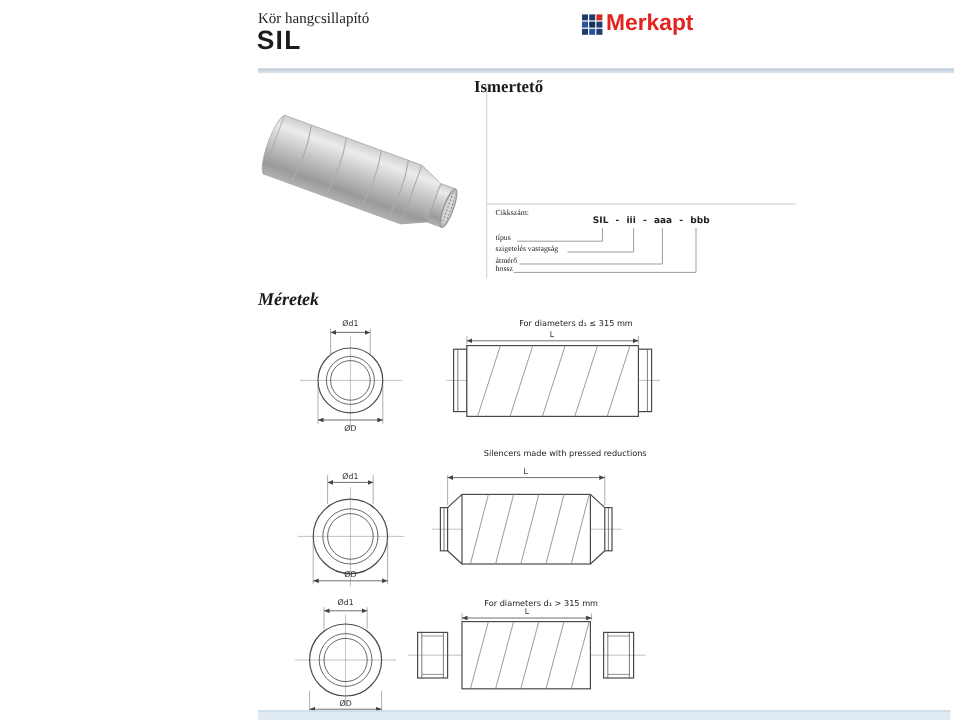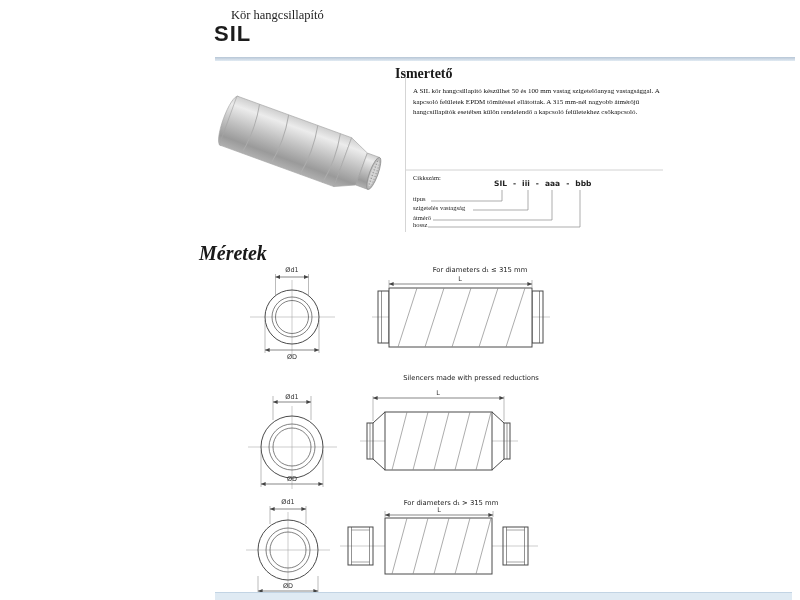--- a/index.html
+++ b/index.html
@@ -1,46 +1,60 @@
 <!DOCTYPE html>
 <html><head>
 <meta charset="utf-8">
 <style>
   html,body{margin:0;padding:0;background:#fff;}
   .page{position:relative;width:800px;height:600px;background:#fff;overflow:hidden;
         font-family:"Liberation Serif",serif;color:#1a1a1a;}
   .abs{position:absolute;}
-  .subtitle{left:215px;top:8px;font-size:12.5px;color:#222;margin-left:16px;}
+  .subtitle{left:215px;top:8px;font-size:12.5px;color:#222;}
   .title{left:214px;top:21px;font-family:"Liberation Sans",sans-serif;font-weight:bold;
          font-size:22px;letter-spacing:1px;color:#1c1c1c;}
   .logo{left:485px;top:9px;display:flex;align-items:center;gap:3px;}
   #logo-grid{display:grid;grid-template-columns:repeat(3,5px);grid-auto-rows:5px;gap:1px;}
   #logo-grid i{display:block;}
   .logo-text{font-family:"Liberation Sans",sans-serif;font-weight:bold;font-size:19px;}
   .header-rule{left:215px;top:57px;width:580px;height:4px;
                background:linear-gradient(180deg,#b7c6d6,#e2ebf3);}
   .v-divider{left:405px;top:72px;width:1px;height:160px;background:#d5d5d5;}
   .intro-heading{left:395px;top:66px;font-size:14px;font-weight:bold;}
   .intro-body{left:413px;top:86px;width:252px;font-size:7px;line-height:1.5;color:#111;}
   .cikkszam-label{left:413px;top:174px;font-size:6.5px;}
   .code-row{left:494px;top:179px;display:flex;gap:6px;
             font-family:"DejaVu Sans",sans-serif;font-weight:bold;font-size:7.5px;color:#222;}
   .legend-label{font-size:6.5px;color:#222;}
-  .meretek-heading{left:199px;top:242px;font-size:20px;font-weight:bold;font-style:italic;}
+  .meretek-heading{left:215px;top:242px;font-size:15px;font-weight:bold;font-style:italic;}
   .bottom-bar{left:215px;top:592px;width:577px;height:8px;border-top:1px solid #c2d4e4;}
   .dim{font:6.5px "DejaVu Sans",sans-serif;fill:#333;text-anchor:middle;}
   .cap{font:6.8px "DejaVu Sans",sans-serif;fill:#222;text-anchor:middle;}
 </style>
 </head>
 <body>
 
 <div class="page">
 
   <div class="abs subtitle">Kör hangcsillapító</div>
   <div class="abs title">SIL</div>
+  <div class="abs logo">
+    <span id="logo-grid">
+        <i style="background: rgb(30, 60, 110);"></i>
+        <i style="background: rgb(30, 60, 110);"></i>
+        <i style="background: rgb(207, 46, 39);"></i>
+        <i style="background: rgb(39, 84, 158);"></i>
+        <i style="background: rgb(22, 50, 92);"></i>
+        <i style="background: rgb(30, 60, 110);"></i>
+        <i style="background: rgb(30, 60, 110);"></i>
+        <i style="background: rgb(39, 84, 158);"></i>
+        <i style="background: rgb(30, 60, 110);"></i>
+      </span>
+    <span class="logo-text" style="color: rgb(226, 35, 31);">Merkapt</span>
+  </div>
   <div class="abs header-rule"></div>
 
   <svg class="abs" style="left:215px;top:68px" width="190" height="170" viewBox="0 0 190 170">
     <defs>
       <linearGradient id="pg1" x1="0" y1="0" x2="0" y2="1">
         <stop offset="0" stop-color="#cfcfcf"></stop>
           <stop offset="0.18" stop-color="#ececec"></stop>
         <stop offset="0.5" stop-color="#c2c2c2"></stop>
           <stop offset="0.82" stop-color="#9a9a9a"></stop>
         <stop offset="1" stop-color="#b0b0b0"></stop>
@@ -60,21 +74,20 @@
       <rect x="142" y="9" width="13" height="34" fill="url(#pg1)" stroke="#a0a0a0" stroke-width="0.6"></rect>
       <ellipse cx="155" cy="26" rx="4.2" ry="17" fill="#b9b9b9" stroke="#8f8f8f" stroke-width="0.8"></ellipse>
       <ellipse cx="155" cy="26" rx="3.2" ry="13.5" fill="#d6d6d6"></ellipse>
       <ellipse cx="155" cy="26" rx="3.2" ry="13.5" fill="url(#perf)"></ellipse>
     </g>
   </svg>
 
   <div class="abs v-divider"></div>
 
   <div class="abs intro-heading">Ismertető</div>
-  <div class="abs intro-body">A SIL kör hangcsillapító készülhet 50 és 100 mm vastag szigetelőanyag vastagsággal. A kapcsoló felületek EPDM tömítéssel ellátottak. A 315 mm-nél nagyobb átmérőjű hangcsillapítók esetében külön rendelendő a kapcsoló felületekhez csőkapcsoló.</div>
 
   <div class="abs cikkszam-label">Cikkszám:</div>
   <div class="abs code-row">
     <span>SIL</span>
     <span>-</span>
     <span>iii</span>
     <span>-</span>
     <span>aaa</span>
     <span>-</span>
     <span>bbb</span>

